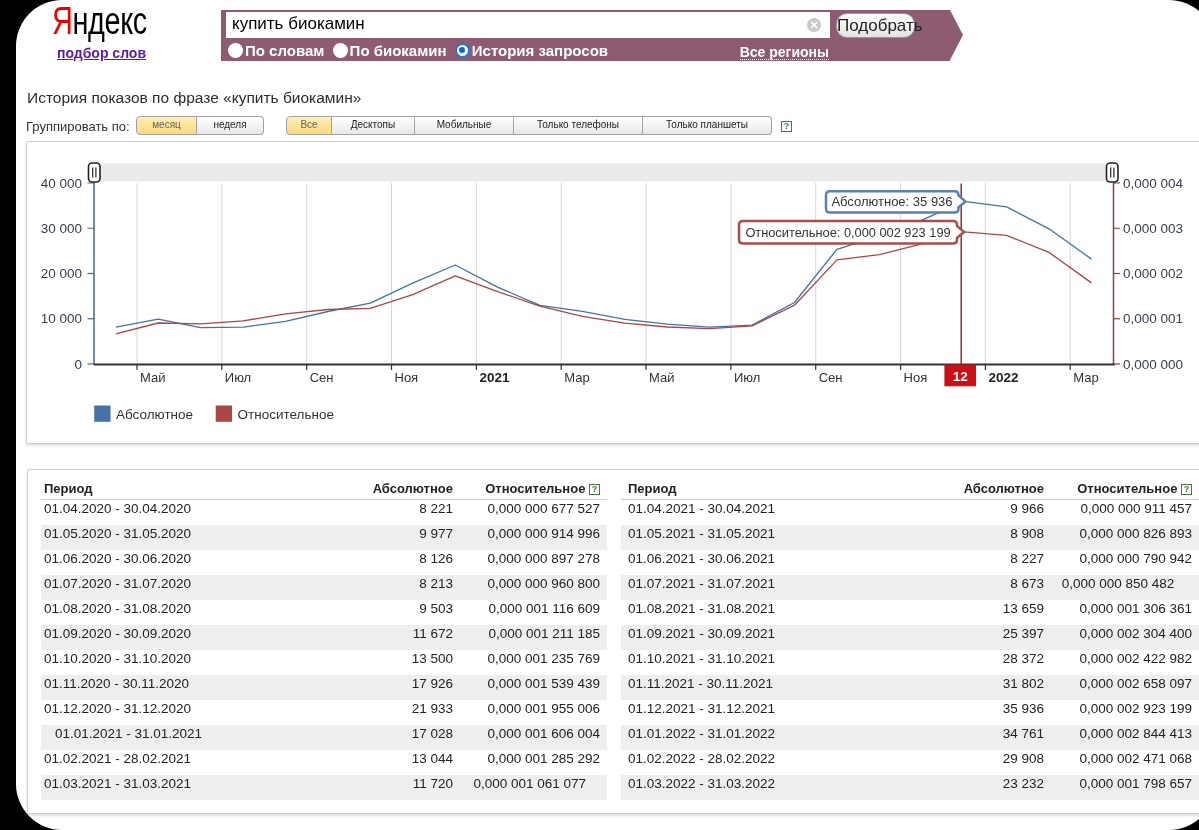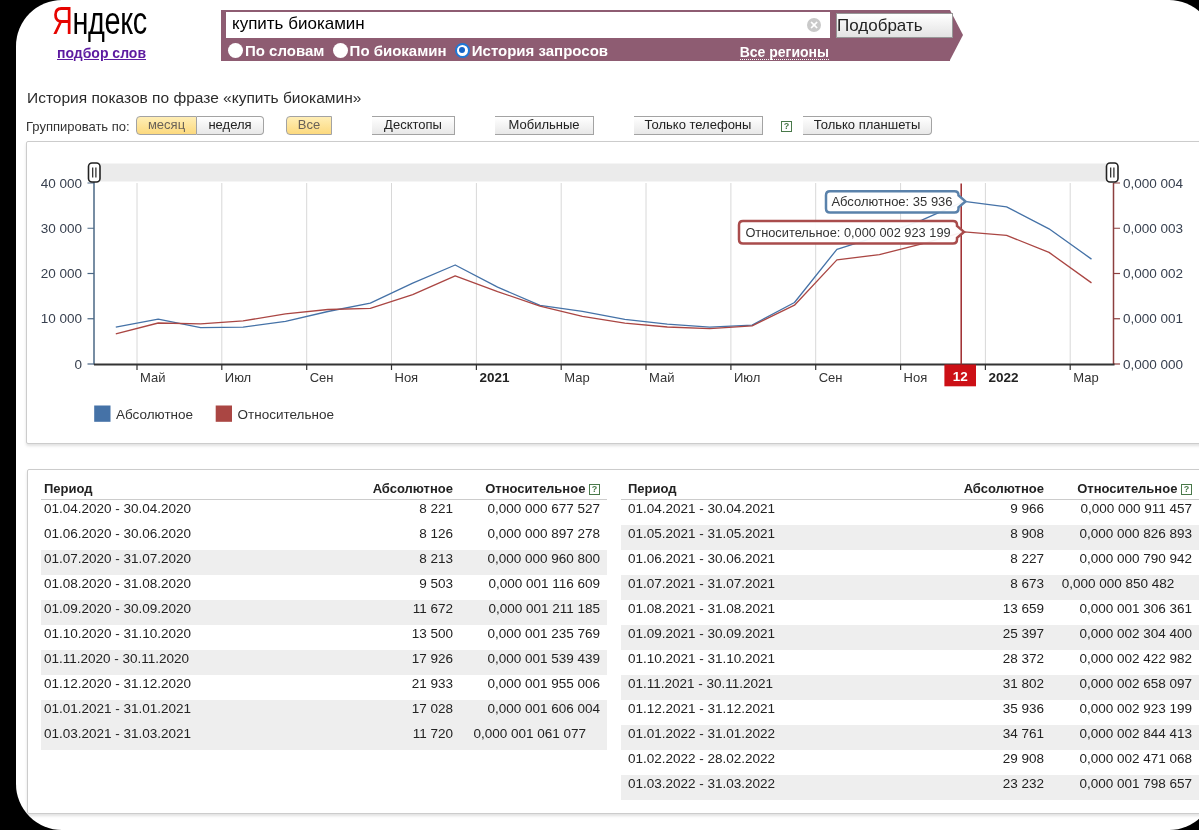--- a/index.html
+++ b/index.html
@@ -7,33 +7,33 @@
   .page{position:absolute;left:16px;top:0;width:1199px;height:830px;background:#fff;border-radius:46px;overflow:hidden;}
   .abs{position:absolute;}
   
   .logo{position:absolute;left:36px;top:0px;font-size:38px;letter-spacing:-0.5px;color:#000;transform:scaleX(0.76);transform-origin:0 0;white-space:nowrap;}
   .logo .ya{color:#e60400;}
   .sublink{position:absolute;left:41px;top:45px;width:86px;text-align:center;font-size:14px;font-weight:bold;color:#5d1ba0;text-decoration:underline;white-space:nowrap;}
   .band{position:absolute;left:205px;top:10px;width:728.5px;height:51px;background:#8e5c72;}
   .band-arrow{position:absolute;left:933.5px;top:10px;width:0;height:0;border-top:25.5px solid transparent;border-bottom:25.5px solid transparent;border-left:13px solid #8e5c72;}
   .sinput{position:absolute;left:210px;top:12px;width:597px;height:23px;background:#fff;border:1px solid #fff;font-size:17px;color:#000;padding:1px 0 0 5px;}
   .clearx{position:absolute;left:791px;top:18px;width:14px;height:14px;border-radius:50%;background:#c9c9c9;color:#fff;font-size:11px;line-height:14px;text-align:center;font-weight:bold;}
-  .sbtn{position:absolute;left:820px;top:13px;width:117px;height:25px;background:linear-gradient(#ffffff,#e3e3e3);border:1px solid #979797;border-radius:0;font-size:17px;color:#222;text-align:left;line-height:24px;box-sizing:border-box;}
+  .sbtn{position:absolute;left:820px;top:13px;width:79px;height:25px;background:linear-gradient(#ffffff,#e3e3e3);border:1px solid #979797;border-radius:11px;font-size:17px;color:#222;text-align:right;line-height:24px;box-sizing:border-box;}
   .radios{position:absolute;left:212px;top:42px;height:17px;color:#fff;font-size:15px;font-weight:bold;}
   .rad{display:inline-block;vertical-align:-2px;width:15px;height:15px;border-radius:50%;background:#fff;margin-right:2px;}
   .rad.sel{background:#fff;border:2px solid #1e78d7;width:11px;height:11px;position:relative;}
   .rad.sel:after{content:"";position:absolute;left:2px;top:2px;width:6px;height:6px;border-radius:50%;background:#1565c8;}
   .allreg{position:absolute;left:713px;top:44px;width:100px;text-align:right;color:#fff;font-size:14px;font-weight:bold;}
   .allreg span{display:inline-block;line-height:13px;}
   .allreg span{border-bottom:1px dotted #fff;}
   
   .h1{position:absolute;left:11px;top:89px;font-size:15.5px;color:#2b2b2b;}
   .glabel{position:absolute;left:10px;top:119px;font-size:13px;color:#333;}
   .tabs{position:absolute;top:116px;height:19px;display:flex;}
-  .tab{height:17px;line-height:16px;font-size:13px;color:#222;text-align:center;background:linear-gradient(#ffffff,#e8e8e8);border:1px solid #a3a3a3;border-left:none;box-sizing:content-box;}
+  .tab{height:17px;line-height:16px;font-size:10px;color:#222;text-align:center;background:linear-gradient(#ffffff,#e8e8e8);border:1px solid #a3a3a3;border-left:none;box-sizing:content-box;}
   .tab:first-child{border-left:1px solid #a3a3a3;border-radius:4px 0 0 4px;}
   .tab:last-child{border-radius:0 4px 4px 0;}
   .tab.on{background:linear-gradient(#ffeeb6,#fcd97e);color:#6a6258;}
   .qicon{display:inline-block;width:9px;height:9px;border:1px solid #49794a;color:#49794a;font-size:9px;line-height:9px;text-align:center;font-weight:bold;vertical-align:2px;}
   
   .chartbox{position:absolute;left:10px;top:141px;width:1177px;height:301px;border:1px solid #ccc;border-radius:2px;box-shadow:0 2px 3px rgba(0,0,0,0.12);background:#fff;}
   .tablebox{position:absolute;left:11px;top:469px;width:1176px;height:343px;border:1px solid #ccc;border-radius:2px;box-shadow:0 2px 3px rgba(0,0,0,0.12);background:#fff;}
   table.wtab{border-collapse:collapse;position:absolute;top:0;font-size:13.5px;color:#222;}
   table.wtab td{padding:0;height:24px;padding-top:1px;white-space:nowrap;vertical-align:top;}
   table.wtab th{padding:0;white-space:nowrap;}
@@ -57,21 +57,21 @@
     <span class="rad sel"></span><span>История запросов</span>
   </div>
   <div class="allreg"><span>Все регионы</span></div>
 
   <div class="h1">История показов по фразе «купить биокамин»</div>
   <div class="glabel">Группировать по:</div>
   <div class="tabs" style="left:120px;">
     <div class="tab on" style="width:59px;">месяц</div>
     <div class="tab" style="width:66px;">неделя</div>
   </div>
-  <div class="tabs" style="left:270px;gap:40px;">
+  <div class="tabs" style="left:270px;">
     <div class="tab on" style="width:44px;">Все</div>
     <div class="tab" style="width:82px;">Десктопы</div>
     <div class="tab" style="width:98px;">Мобильные</div>
     <div class="tab" style="width:128px;">Только телефоны</div>
     <div class="tab" style="width:128px;">Только планшеты</div>
   </div>
   <div class="abs" style="left:765px;top:117px;"><span class="qicon">?</span></div>
 
   <div class="chartbox"></div>
   <svg class="abs" style="left:10px;top:141px;" width="1179" height="303" viewBox="0 0 1179 303">
@@ -167,20 +167,25 @@
           <tr>
             <th style="padding-left:3px;">Период</th>
             <th class="r">Абсолютное</th>
             <th class="r" style="padding-right:7px;">Относительное <span class="qicon" style="vertical-align:1px;">?</span></th>
           </tr>
 <tr>
             <td style="padding-left:3px;">01.04.2020 - 30.04.2020</td>
             <td class="r">8 221</td>
             <td class="r" style="padding-right:7px;">0,000 000 677 527</td>
           </tr>
+<tr class="g">
+            <td style="padding-left:3px;">01.05.2020 - 31.05.2020</td>
+            <td class="r">9 977</td>
+            <td class="r" style="padding-right:7px;">0,000 000 914 996</td>
+          </tr>
 <tr>
             <td style="padding-left:3px;">01.06.2020 - 30.06.2020</td>
             <td class="r">8 126</td>
             <td class="r" style="padding-right:7px;">0,000 000 897 278</td>
           </tr>
 <tr class="g">
             <td style="padding-left:3px;">01.07.2020 - 31.07.2020</td>
             <td class="r">8 213</td>
             <td class="r" style="padding-right:7px;">0,000 000 960 800</td>
           </tr>
@@ -203,23 +208,28 @@
             <td style="padding-left:3px;">01.11.2020 - 30.11.2020</td>
             <td class="r">17 926</td>
             <td class="r" style="padding-right:7px;">0,000 001 539 439</td>
           </tr>
 <tr>
             <td style="padding-left:3px;">01.12.2020 - 31.12.2020</td>
             <td class="r">21 933</td>
             <td class="r" style="padding-right:7px;">0,000 001 955 006</td>
           </tr>
 <tr class="g">
-            <td style="padding-left:3px;">01.01.2021 - 31.01.2021</td>
+            <td style="padding-left:14px;">01.01.2021 - 31.01.2021</td>
             <td class="r">17 028</td>
             <td class="r" style="padding-right:7px;">0,000 001 606 004</td>
+          </tr>
+<tr>
+            <td style="padding-left:3px;">01.02.2021 - 28.02.2021</td>
+            <td class="r">13 044</td>
+            <td class="r" style="padding-right:7px;">0,000 001 285 292</td>
           </tr>
 <tr class="g">
             <td style="padding-left:3px;">01.03.2021 - 31.03.2021</td>
             <td class="r">11 720</td>
             <td class="r" style="padding-right:21px;">0,000 001 061 077</td>
           </tr>
 </tbody>
       </table>
 <table class="wtab" style="left:593px;width:581px;">
 <colgroup>

